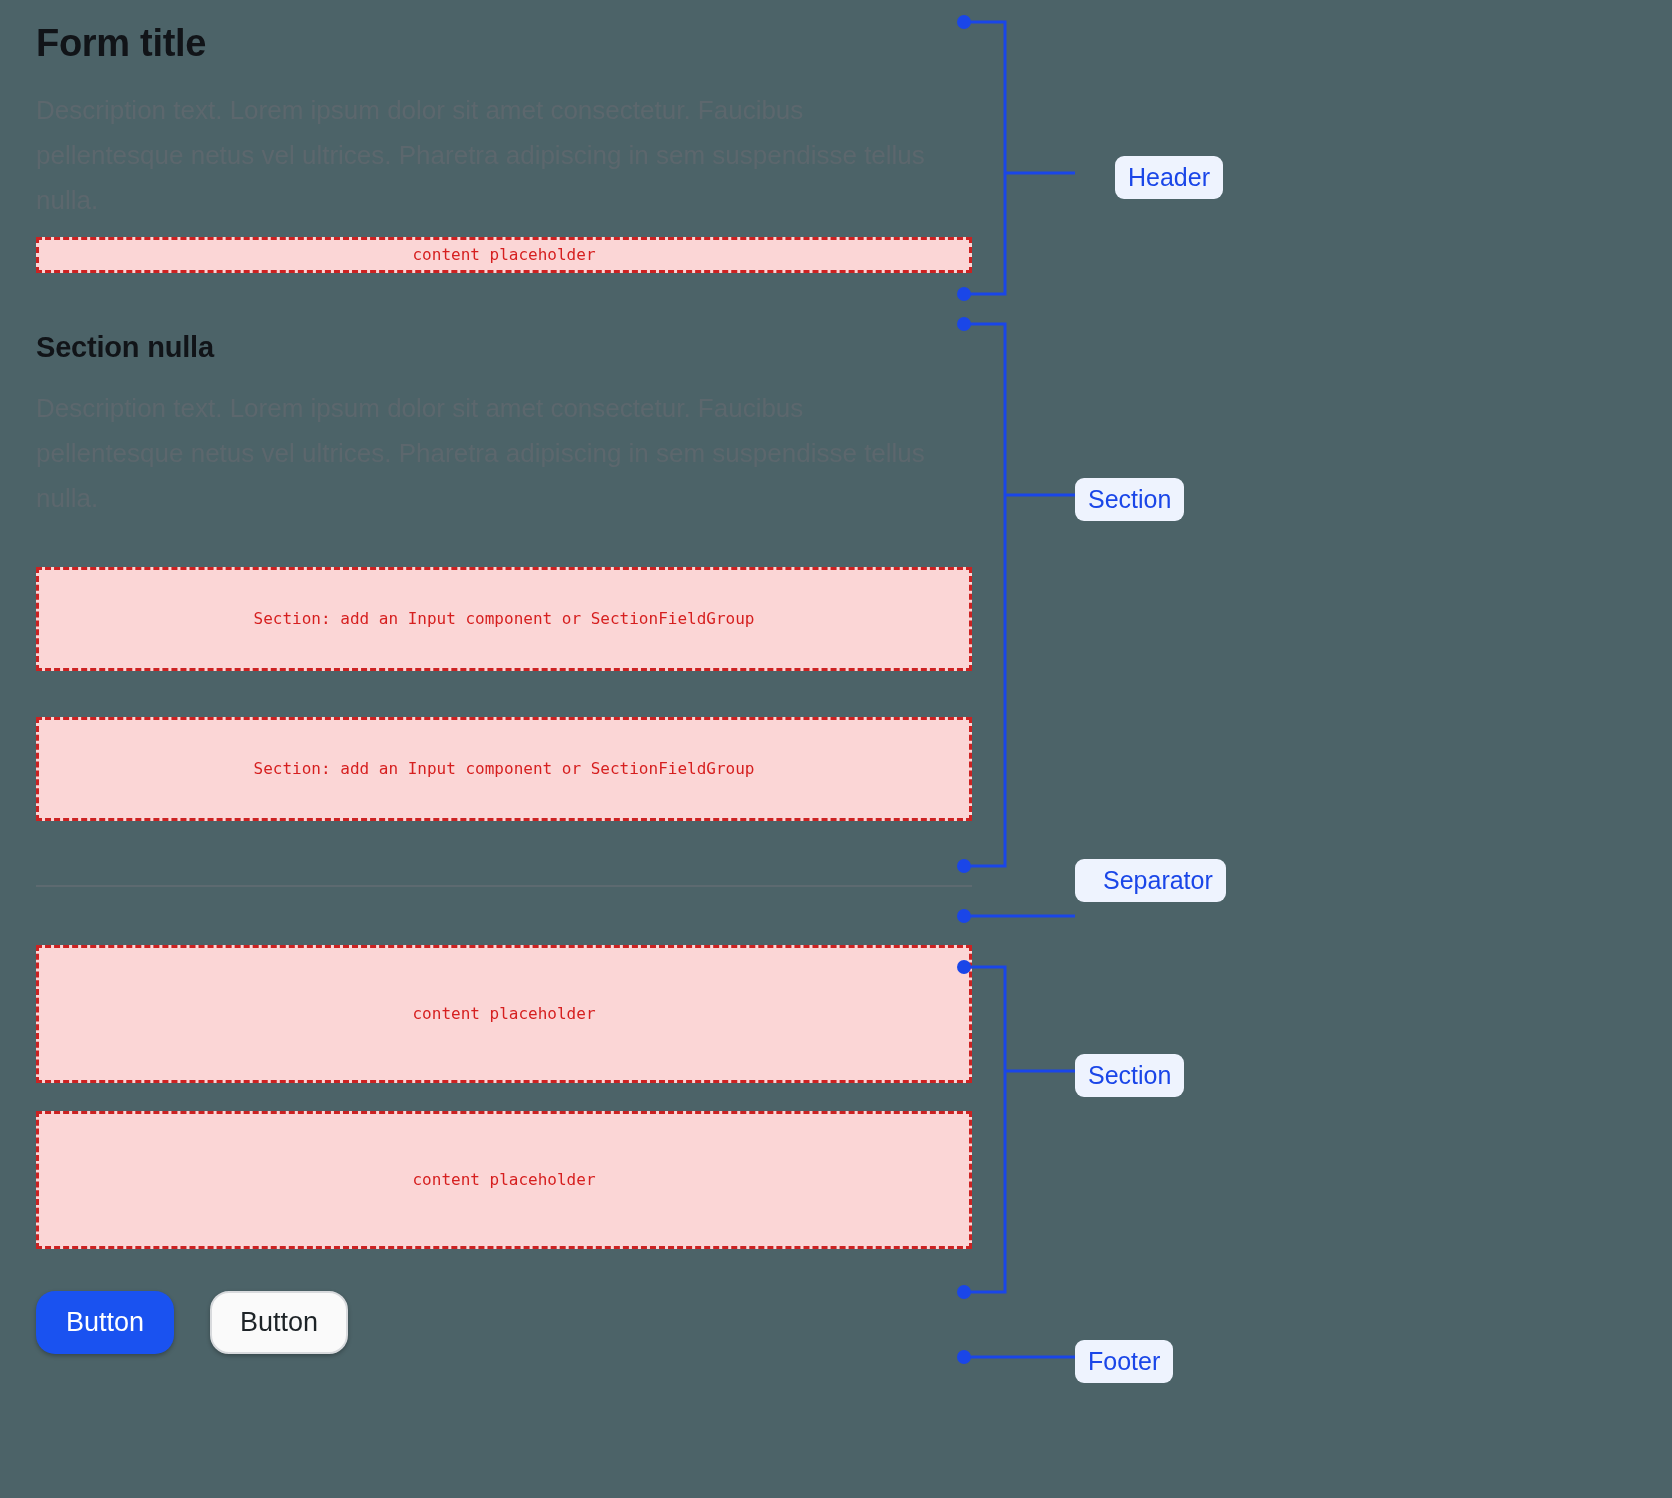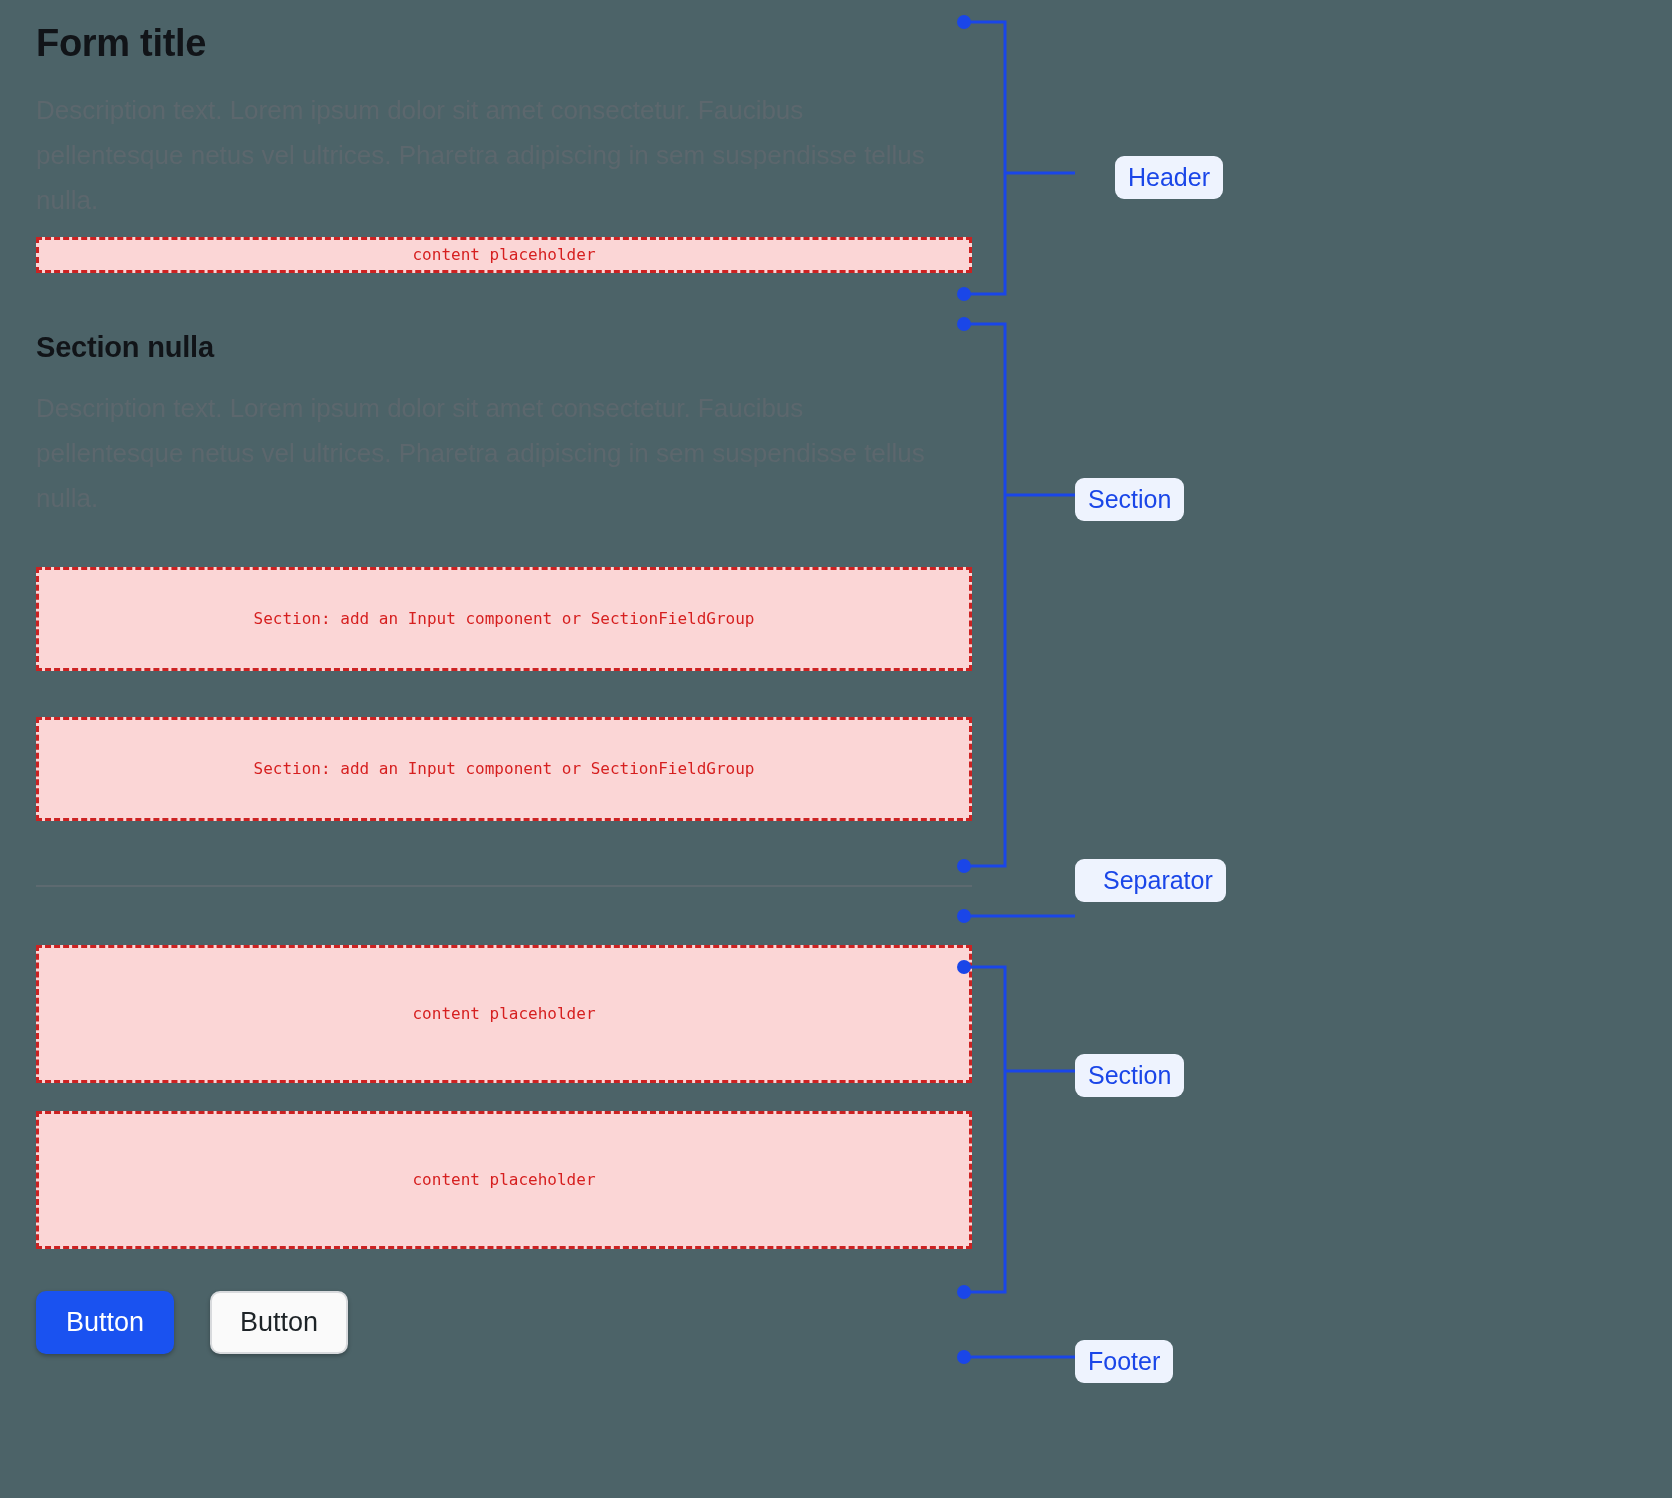--- a/index.html
+++ b/index.html
@@ -73,21 +73,21 @@
     height: 0;
     border-top: 2px solid #5d6a70;
   }
 
   
   .btn-row { display: flex; gap: 36px; align-items: center; }
 
   .btn {
     font-family: "Liberation Sans", sans-serif;
     font-size: 27px;
-    border-radius: 10px;
+    border-radius: 19px;
     padding: 14px 28px;
     line-height: 1;
     cursor: pointer;
     box-shadow: 0 2px 4px rgba(0,0,0,0.28);
   }
   .btn-primary {
     background: #1a52f0;
     color: #ffffff;
     border: none;
     padding: 18px 30px;

